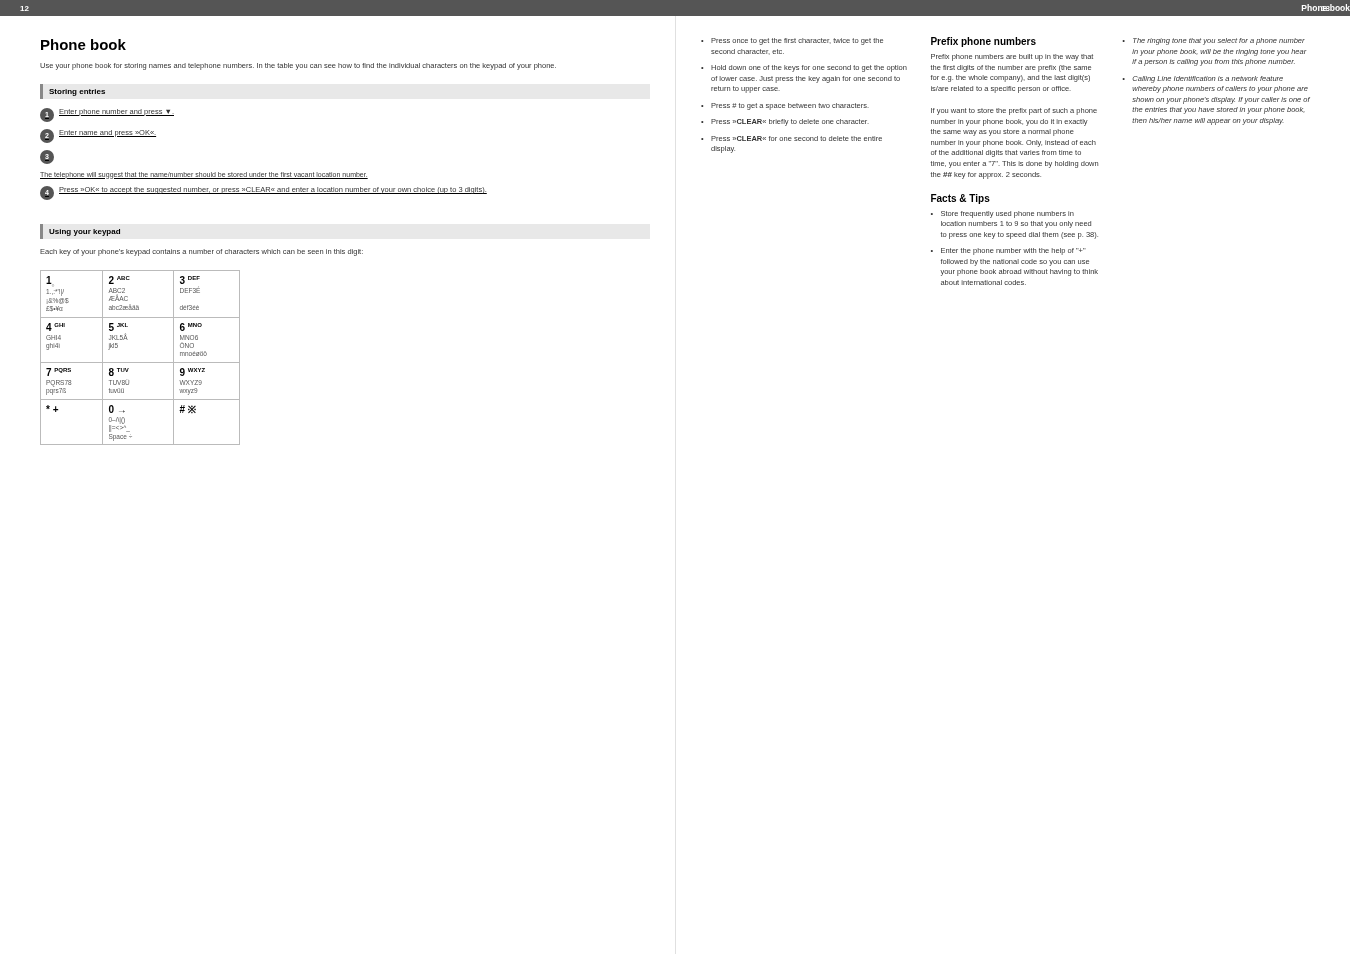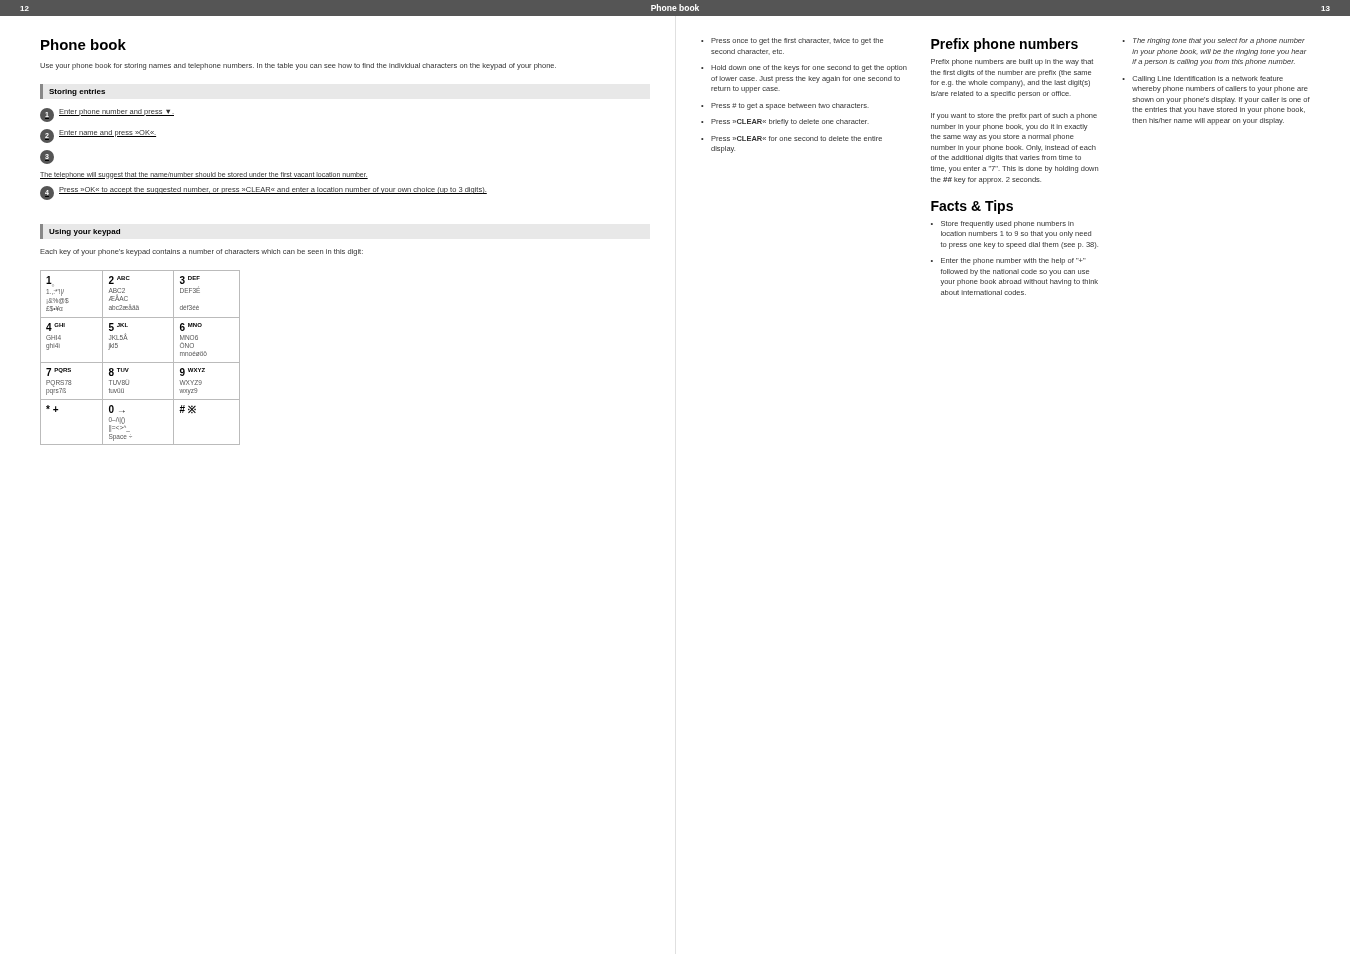--- a/index.html
+++ b/index.html
@@ -18,21 +18,21 @@
     .header-bar {
       background: #555;
       color: #fff;
       text-align: center;
       padding: 3px 0;
       font-size: 8.5px;
       font-weight: bold;
       position: relative;
       display: flex;
       align-items: center;
-      justify-content: center;
+      justify-content: flex-end;
     }
     .header-bar .page-num-left {
       position: absolute;
       left: 20px;
       font-size: 8px;
       font-weight: bold;
     }
     .header-bar .page-num-right {
       position: absolute;
       right: 20px;
@@ -50,21 +50,21 @@
     .section-title {
       font-size: 8px;
       font-weight: bold;
       background: #e8e8e8;
       padding: 3px 6px;
       margin-bottom: 8px;
       border-left: 3px solid #888;
     }
 
     .sub-section-title {
-      font-size: 14px;
+      font-size: 10px;
       font-weight: bold;
       margin-bottom: 5px;
     }
 
     .step-list {
       list-style: none;
       padding: 0;
       text-decoration: underline;
     }
 
@@ -360,20 +360,20 @@
           <ul class="bullet-list">
             <li class="bullet-item">Store frequently used phone numbers in location numbers 1 to 9 so that you only need to press one key to speed dial them (see p. 38).</li>
             <li class="bullet-item">Enter the phone number with the help of "+" followed by the national code so you can use your phone book abroad without having to think about international codes.</li>
           </ul>
         </div>
       </div>
 
       <div class="rpc-col3">
         <ul class="bullet-list">
           <li class="bullet-item" style="font-style:italic;">The ringing tone that you select for a phone number in your phone book, will be the ringing tone you hear if a person is calling you from this phone number.</li>
-          <li class="bullet-item" style="">Calling Line Identification is a network feature whereby phone numbers of callers to your phone are shown on your phone's display. If your caller is one of the entries that you have stored in your phone book, then his/her name will appear on your display.</li>
+          <li class="bullet-item" style="font-style:italic;">Calling Line Identification is a network feature whereby phone numbers of callers to your phone are shown on your phone's display. If your caller is one of the entries that you have stored in your phone book, then his/her name will appear on your display.</li>
         </ul>
       </div>
 
     </div>
   </div>
 
 </div>
 
 </body></html>

